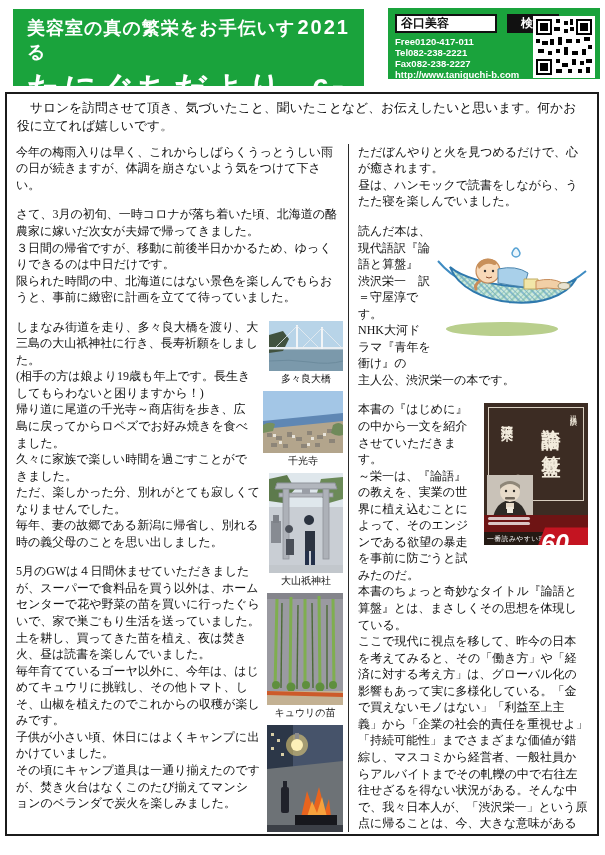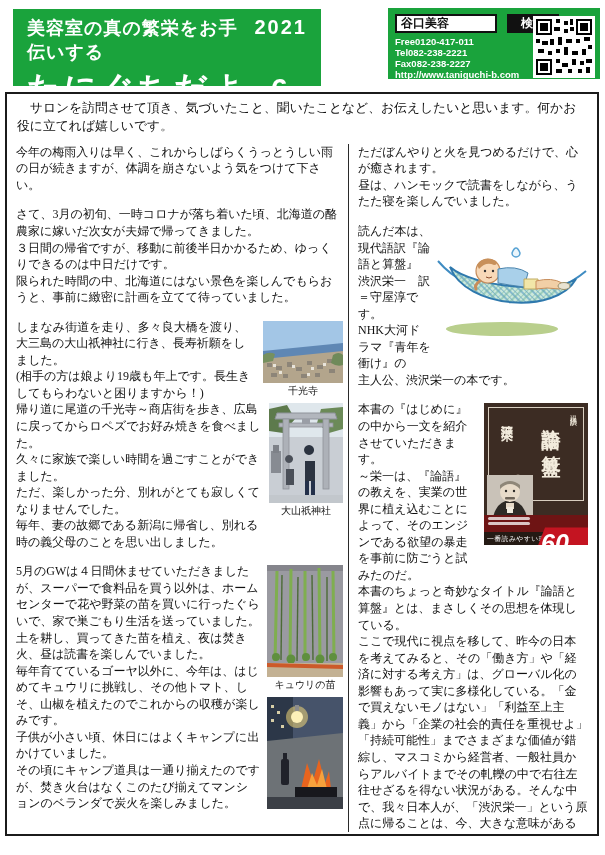--- a/index.html
+++ b/index.html
@@ -3,21 +3,21 @@
 <meta charset="utf-8">
 <style>
   * { box-sizing: border-box; }
   html,body { margin:0; padding:0; }
   body {
     width:605px; height:855px; position:relative; background:#ffffff;
     font-family:"Liberation Serif", serif; color:#111; overflow:hidden;
   }
   
   .title-box {
-    position:absolute; left:13px; top:9px; width:308px; height:77px;
+    position:absolute; left:13px; top:9px; width:351px; height:77px;
     background:#1aa33c; color:#fff; padding:7px 12px 4px 14px;
     font-family:"Liberation Sans", sans-serif;
   }
   .title-line1 { display:flex; align-items:baseline; font-weight:bold; font-size:18px; letter-spacing:1px; }
   .title-year  { margin-left:auto; font-size:20px; letter-spacing:2px; padding-right:2px; }
   .title-line2 { display:flex; align-items:baseline; margin-top:2px; }
   .title-main  { font-weight:bold; font-size:33px; letter-spacing:3px; }
   .title-month { margin-left:auto; font-weight:bold; padding-right:6px; }
   .m-num { font-size:30px; }
   .m-txt { font-size:17px; }
@@ -167,20 +167,33 @@
   <div class="intro">サロンを訪問させて頂き、気づいたこと、聞いたことなど、お伝えしたいと思います。何かお役に立てれば嬉しいです。</div>
 
   <div class="columns">
 
     <div class="col-left">
       <p class="para">今年の梅雨入りは早く、これからしばらくうっとうしい雨の日が続きますが、体調を崩さないよう気をつけて下さい。</p>
       <p class="para">さて、3月の初旬、一時コロナが落ち着いた頃、北海道の酪農家に嫁いだ次女が夫婦で帰ってきました。
 ３日間の帰省ですが、移動に前後半日かかるため、ゆっくりできるのは中日だけです。
 限られた時間の中、北海道にはない景色を楽しんでもらおうと、事前に緻密に計画を立てて待っていました。</p>
 
+      <figure>
+        <svg width="74" height="50" viewBox="0 0 74 50">
+          <rect width="74" height="50" fill="#b8d4e8"></rect>
+          <rect y="28" width="74" height="22" fill="#7b99ab"></rect>
+          <path d="M0,14 L14,10 L20,18 L14,30 L0,32 Z" fill="#41523f"></path>
+          <rect x="0" y="26" width="74" height="2.4" fill="#e9eef2"></rect>
+          <rect x="27" y="4" width="2" height="24" fill="#f2f5f7"></rect>
+          <rect x="52" y="6" width="2" height="22" fill="#f2f5f7"></rect>
+          <path d="M28,5 L6,27 M28,5 L50,27 M53,7 L33,27 M53,7 L73,27" stroke="#e8edf0" stroke-width="0.8" fill="none"></path>
+          <path d="M0,40 Q20,38 40,41 T74,40" stroke="#6c8b9d" stroke-width="1" fill="none"></path>
+        </svg>
+        <figcaption>多々良大橋</figcaption>
+      </figure>
 
       <figure>
         <svg width="80" height="62" viewBox="0 0 80 62">
           <rect width="80" height="62" fill="#a3c6e6"></rect>
           <path d="M0,30 L80,22 L80,34 L0,44 Z" fill="#5f87b4"></path>
           <path d="M0,38 L80,30 L80,62 L0,62 Z" fill="#b3a58c"></path>
           <g fill="#8d8578">
             <rect x="4" y="42" width="5" height="4"></rect>
               <rect x="13" y="45" width="6" height="4"></rect>
               <rect x="24" y="41" width="5" height="5"></rect>

